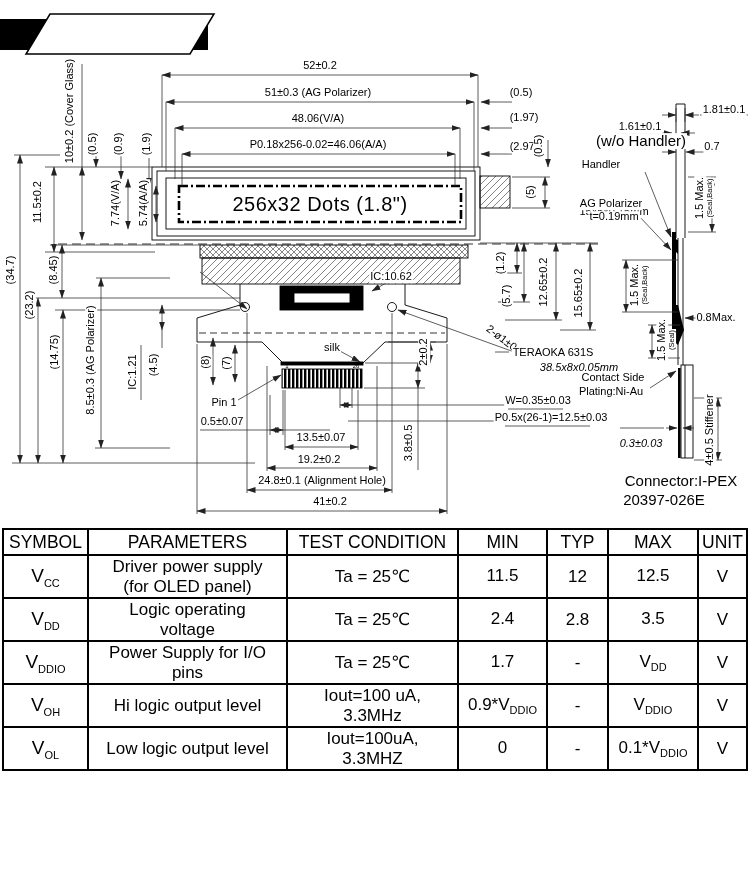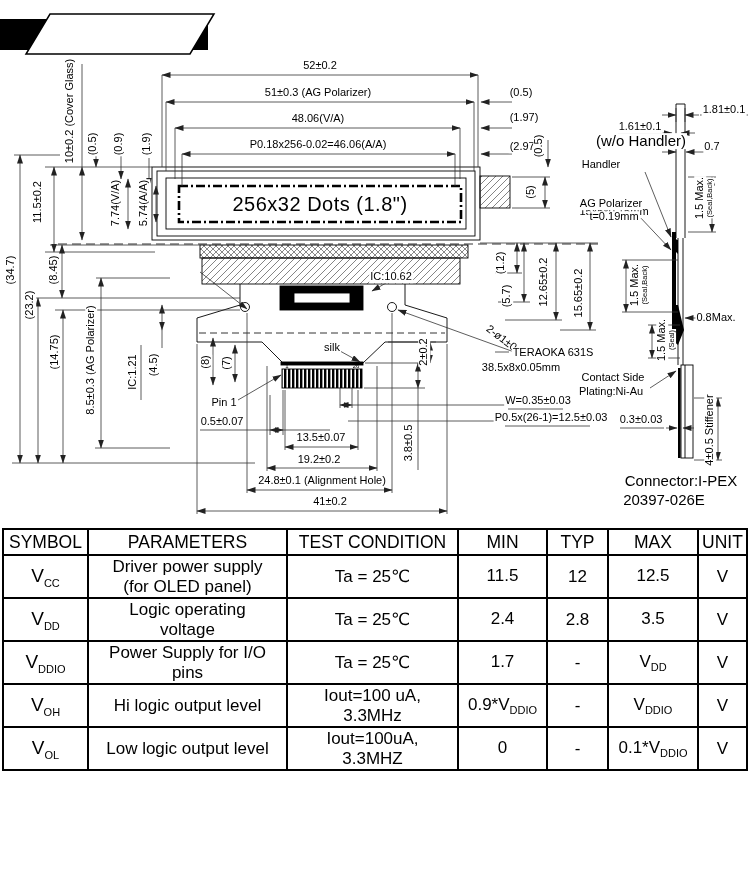--- a/index.html
+++ b/index.html
@@ -241,21 +241,21 @@
 <span class="lab v" style="left:154px;top:365px;">(4.5)</span>
 <span class="lab v" style="left:206px;top:362px;">(8)</span>
 <span class="lab v" style="left:227px;top:363px;">(7)</span>
 <span class="lab" style="left:391px;top:277px;">IC:10.62</span>
 <span class="lab v" style="left:501px;top:263px;">(1.2)</span>
 <span class="lab v" style="left:507px;top:296px;">(5.7)</span>
 <span class="lab v" style="left:544px;top:282px;">12.65±0.2</span>
 <span class="lab v" style="left:579px;top:293px;">15.65±0.2</span>
 <span class="lab diag" style="left:505px;top:341px;">2-ø1±0.1</span>
 <span class="lab" style="left:553px;top:353px;">TERAOKA 631S</span>
-<span class="lab" style="left:521px;top:368px;">38.5x8x0.05mm</span>
+<span class="lab" style="left:579px;top:368px;font-style:italic;">38.5x8x0.05mm</span>
 <span class="lab" style="left:332px;top:348px;">silk</span>
 <span class="lab" style="left:224px;top:403px;">Pin 1</span>
 <span class="lab micro" style="left:287px;top:366px;">1</span>
 <span class="lab micro" style="left:356px;top:366px;">26</span>
 <span class="lab v" style="left:424px;top:352px;">2±0.2</span>
 <span class="lab v" style="left:409px;top:443px;">3.8±0.5</span>
 <span class="lab" style="left:538px;top:401px;">W=0.35±0.03</span>
 <span class="lab" style="left:551px;top:418px;">P0.5x(26-1)=12.5±0.03</span>
 <span class="lab" style="left:222px;top:422px;">0.5±0.07</span>
 <span class="lab" style="left:321px;top:438px;">13.5±0.07</span>
@@ -273,21 +273,21 @@
 <span class="lab" style="left:614px;top:217px;">t=0.19mm</span>
 <span class="lab v" style="left:700px;top:198px;">1.5 Max.</span>
 <span class="lab v tiny" style="left:710px;top:198px;">(Seal,Back)</span>
 <span class="lab v" style="left:635px;top:285px;">1.5 Max.</span>
 <span class="lab v tiny" style="left:645px;top:285px;">(Seal,Back)</span>
 <span class="lab" style="left:716px;top:318px;">0.8Max.</span>
 <span class="lab v" style="left:662px;top:340px;">1.5 Max.</span>
 <span class="lab v tiny" style="left:672px;top:340px;">(Seal)</span>
 <span class="lab" style="left:613px;top:378px;">Contact Side</span>
 <span class="lab" style="left:611px;top:392px;">Plating:Ni-Au</span>
-<span class="lab" style="left:641px;top:420px;">0.3±0.03</span>
+<span class="lab" style="left:641px;top:444px;font-style:italic;">0.3±0.03</span>
 <span class="lab v" style="left:710px;top:430px;">4±0.5 Stiffener</span>
 <span class="lab md" style="left:681px;top:481px;">Connector:I-PEX</span>
 <span class="lab md" style="left:664px;top:500px;">20397-026E</span>
 
 <table class="spec">
   <colgroup>
     <col style="width:85px">
         <col style="width:199px">
         <col style="width:171px">
     <col style="width:89px">

